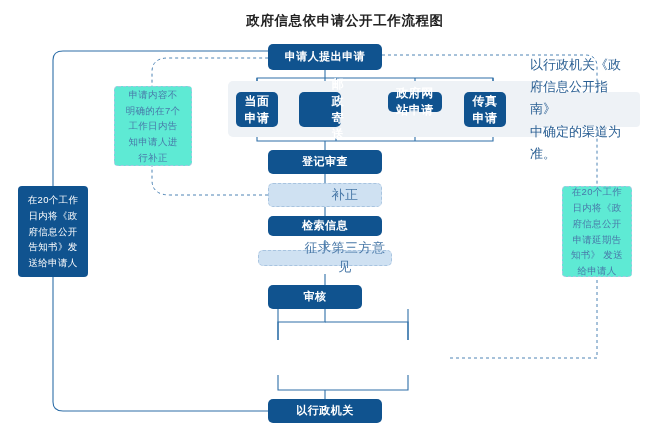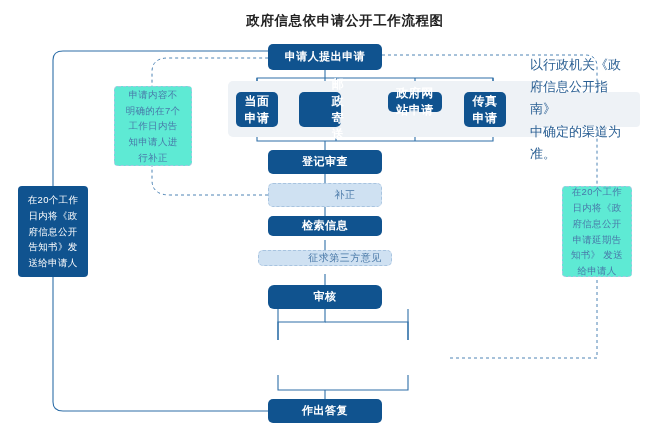--- a/index.html
+++ b/index.html
@@ -26,21 +26,21 @@
     background:#10538f;
     color:#ffffff;
     font-size:11px;
     font-weight:bold;
     letter-spacing:.5px;
   }
   .light{
     background:#cfe1f2;
     color:#4a79a8;
     border:1px dashed #a8c4e0;
-    font-size:10px;
+    font-size:13px;
     letter-spacing:.5px;
     padding-left:40px;
   }
   .note{
     background:#5eead4;
     color:#4879a9;
     border:1px dashed #a9c5e1;
     font-size:9.5px;
     letter-spacing:.3px;
     line-height:1.65;
@@ -142,24 +142,24 @@
   <div class="node dark small-node" style="left:464px;top:92px;width:42px;height:35px;">传真
 申请</div>
 
   <div class="node note-plain" style="left:522px;top:92px;width:118px;height:35px;z-index:4;">以行政机关《政府信息公开指南》
 中确定的渠道为准。</div>
 
   <div class="node dark" style="left:268px;top:150px;width:114px;height:24px;">登记审查</div>
   <div class="node light" style="left:268px;top:183px;width:114px;height:24px;">补正</div>
   <div class="node dark" style="left:268px;top:216px;width:114px;height:20px;">检索信息</div>
   <div class="node light" style="left:258px;top:250px;width:134px;height:16px;font-family:Liberation Serif, serif;">征求第三方意见</div>
-  <div class="node dark" style="left:268px;top:285px;width:114px;height:24px;border-radius:6px;">审核</div>
+  <div class="node dark" style="left:268px;top:285px;width:94px;height:24px;">审核</div>
 
 
-  <div class="node dark" style="left:268px;top:399px;width:114px;height:24px;">作出答复</div>
+  <div class="node dark" style="left:268px;top:399px;width:114px;height:24px;">以行政机关</div>
 
   <div class="node note" style="left:114px;top:86px;width:78px;height:80px;">申请内容不
 明确的在7个
 工作日内告
 知申请人进
 行补正</div>
 
   <div class="node note-dark" style="left:18px;top:186px;width:70px;height:91px;">在20个工作
 日内将《政
 府信息公开

